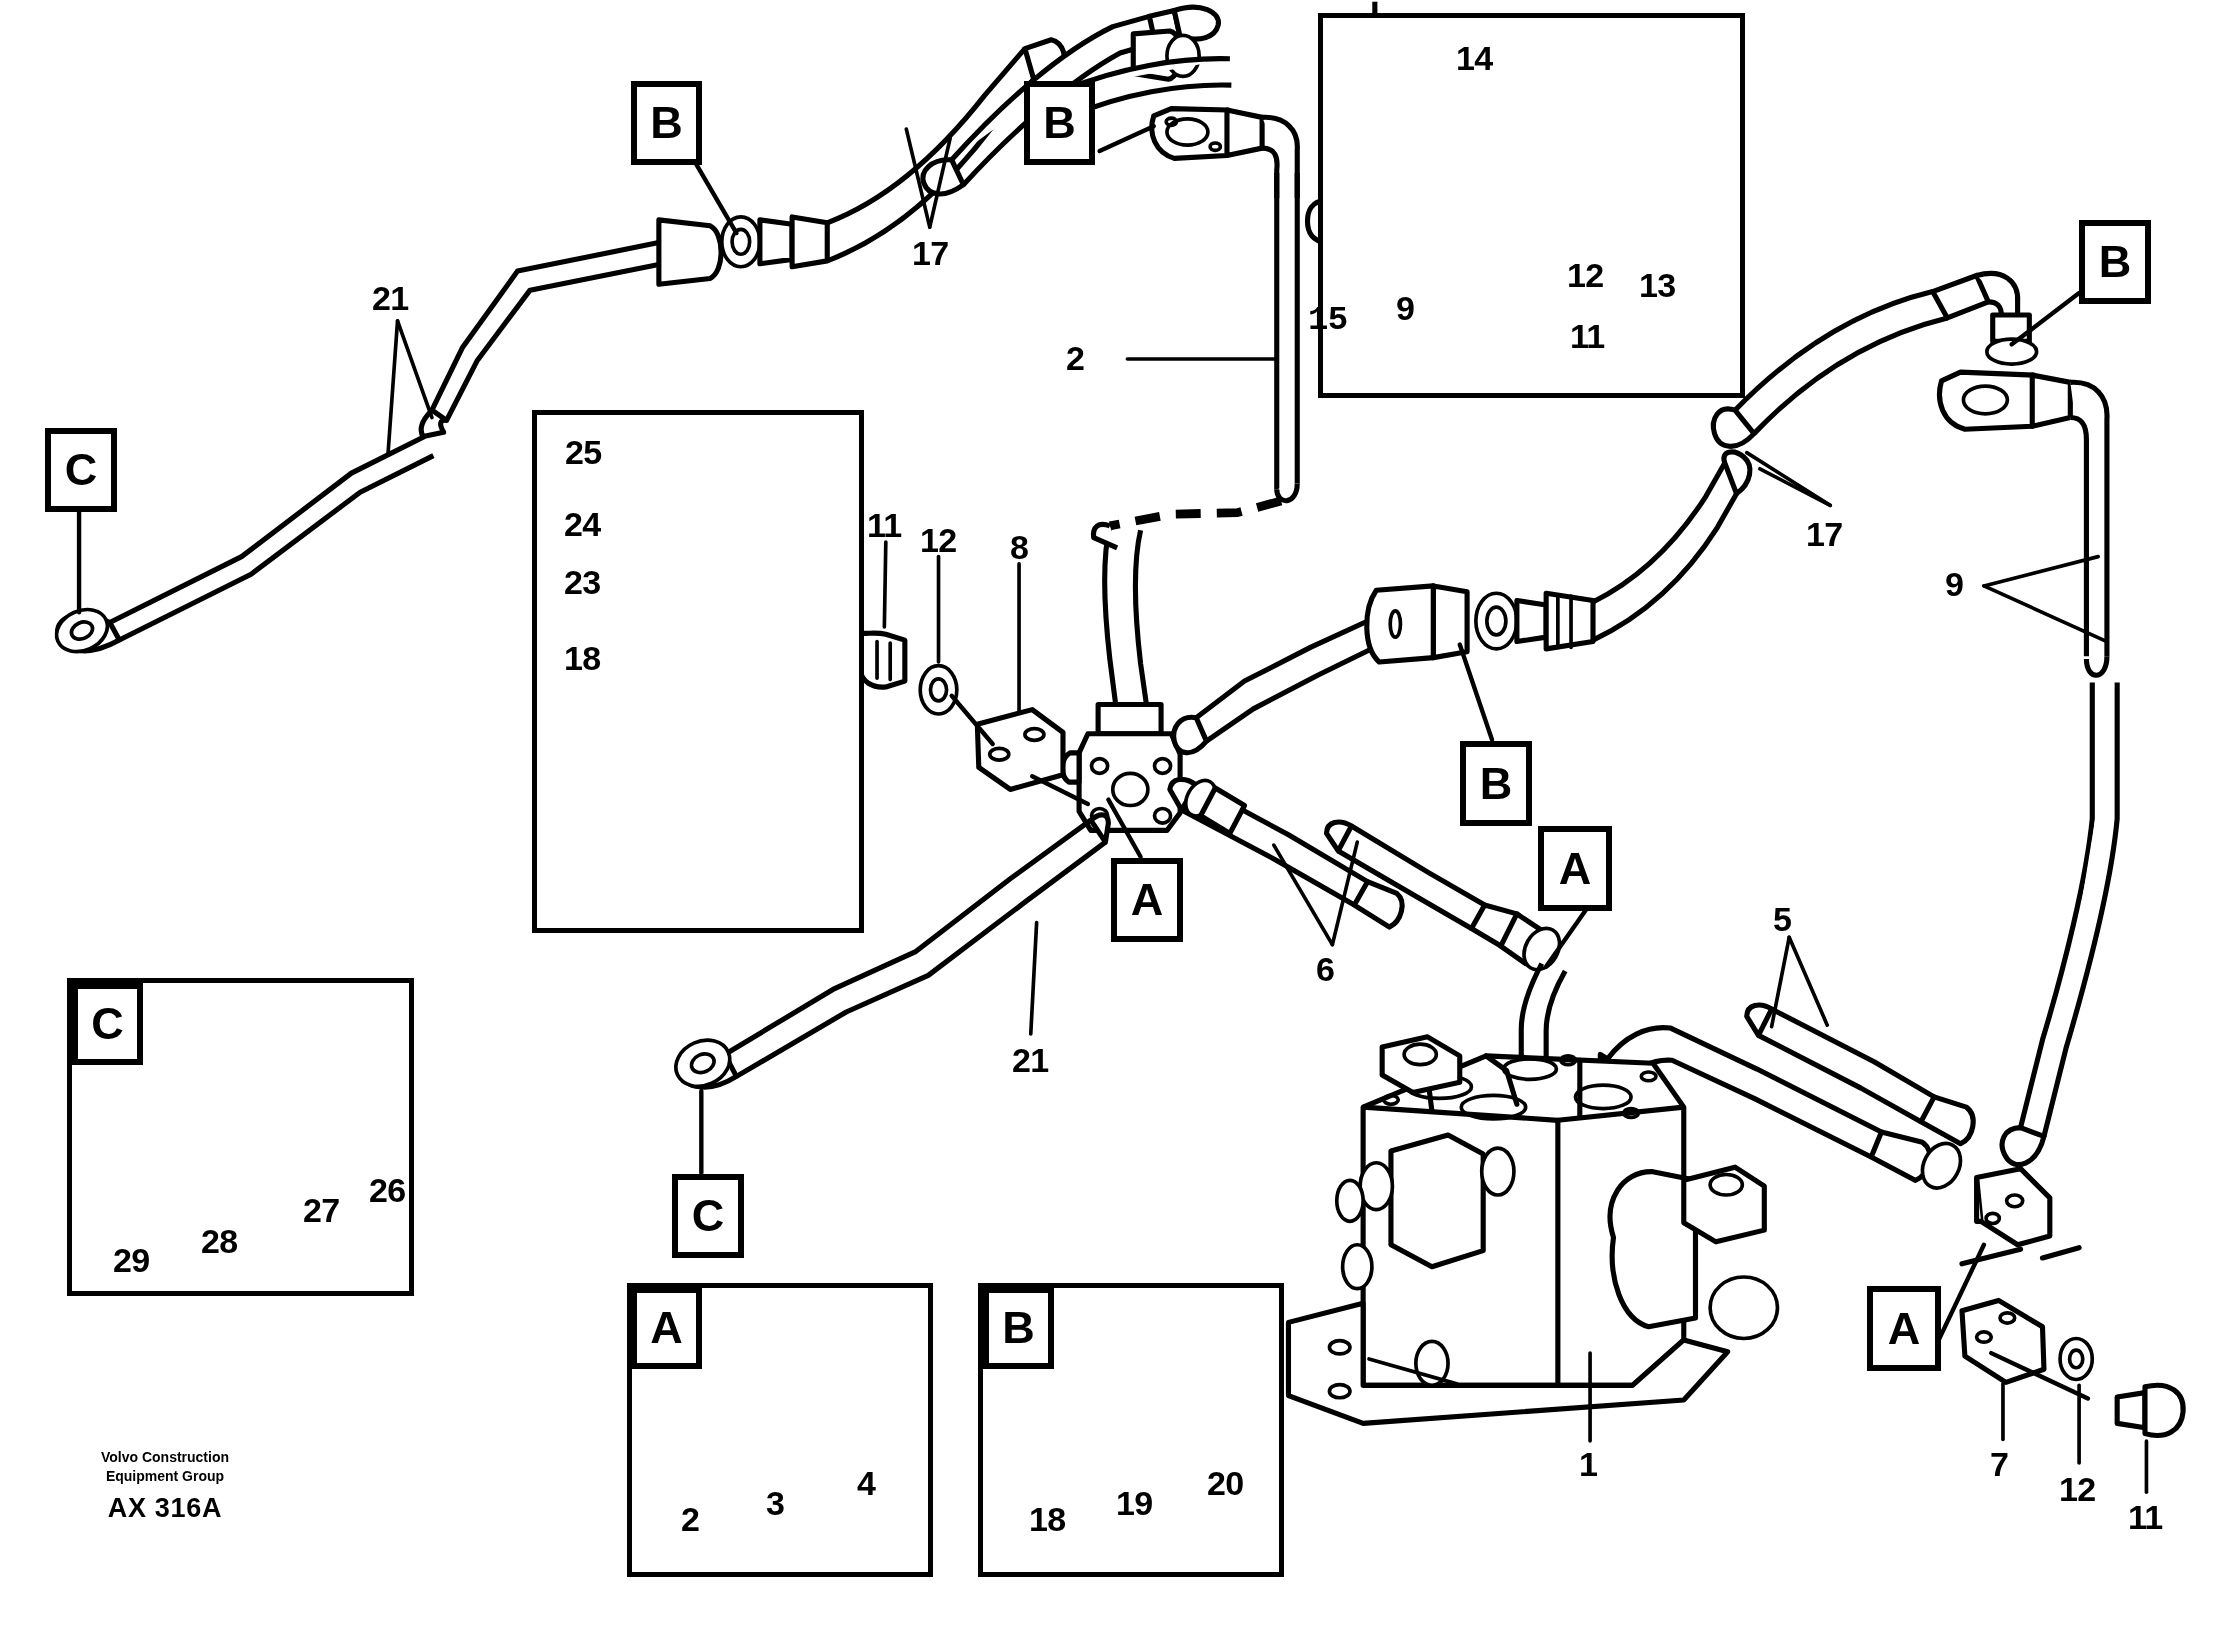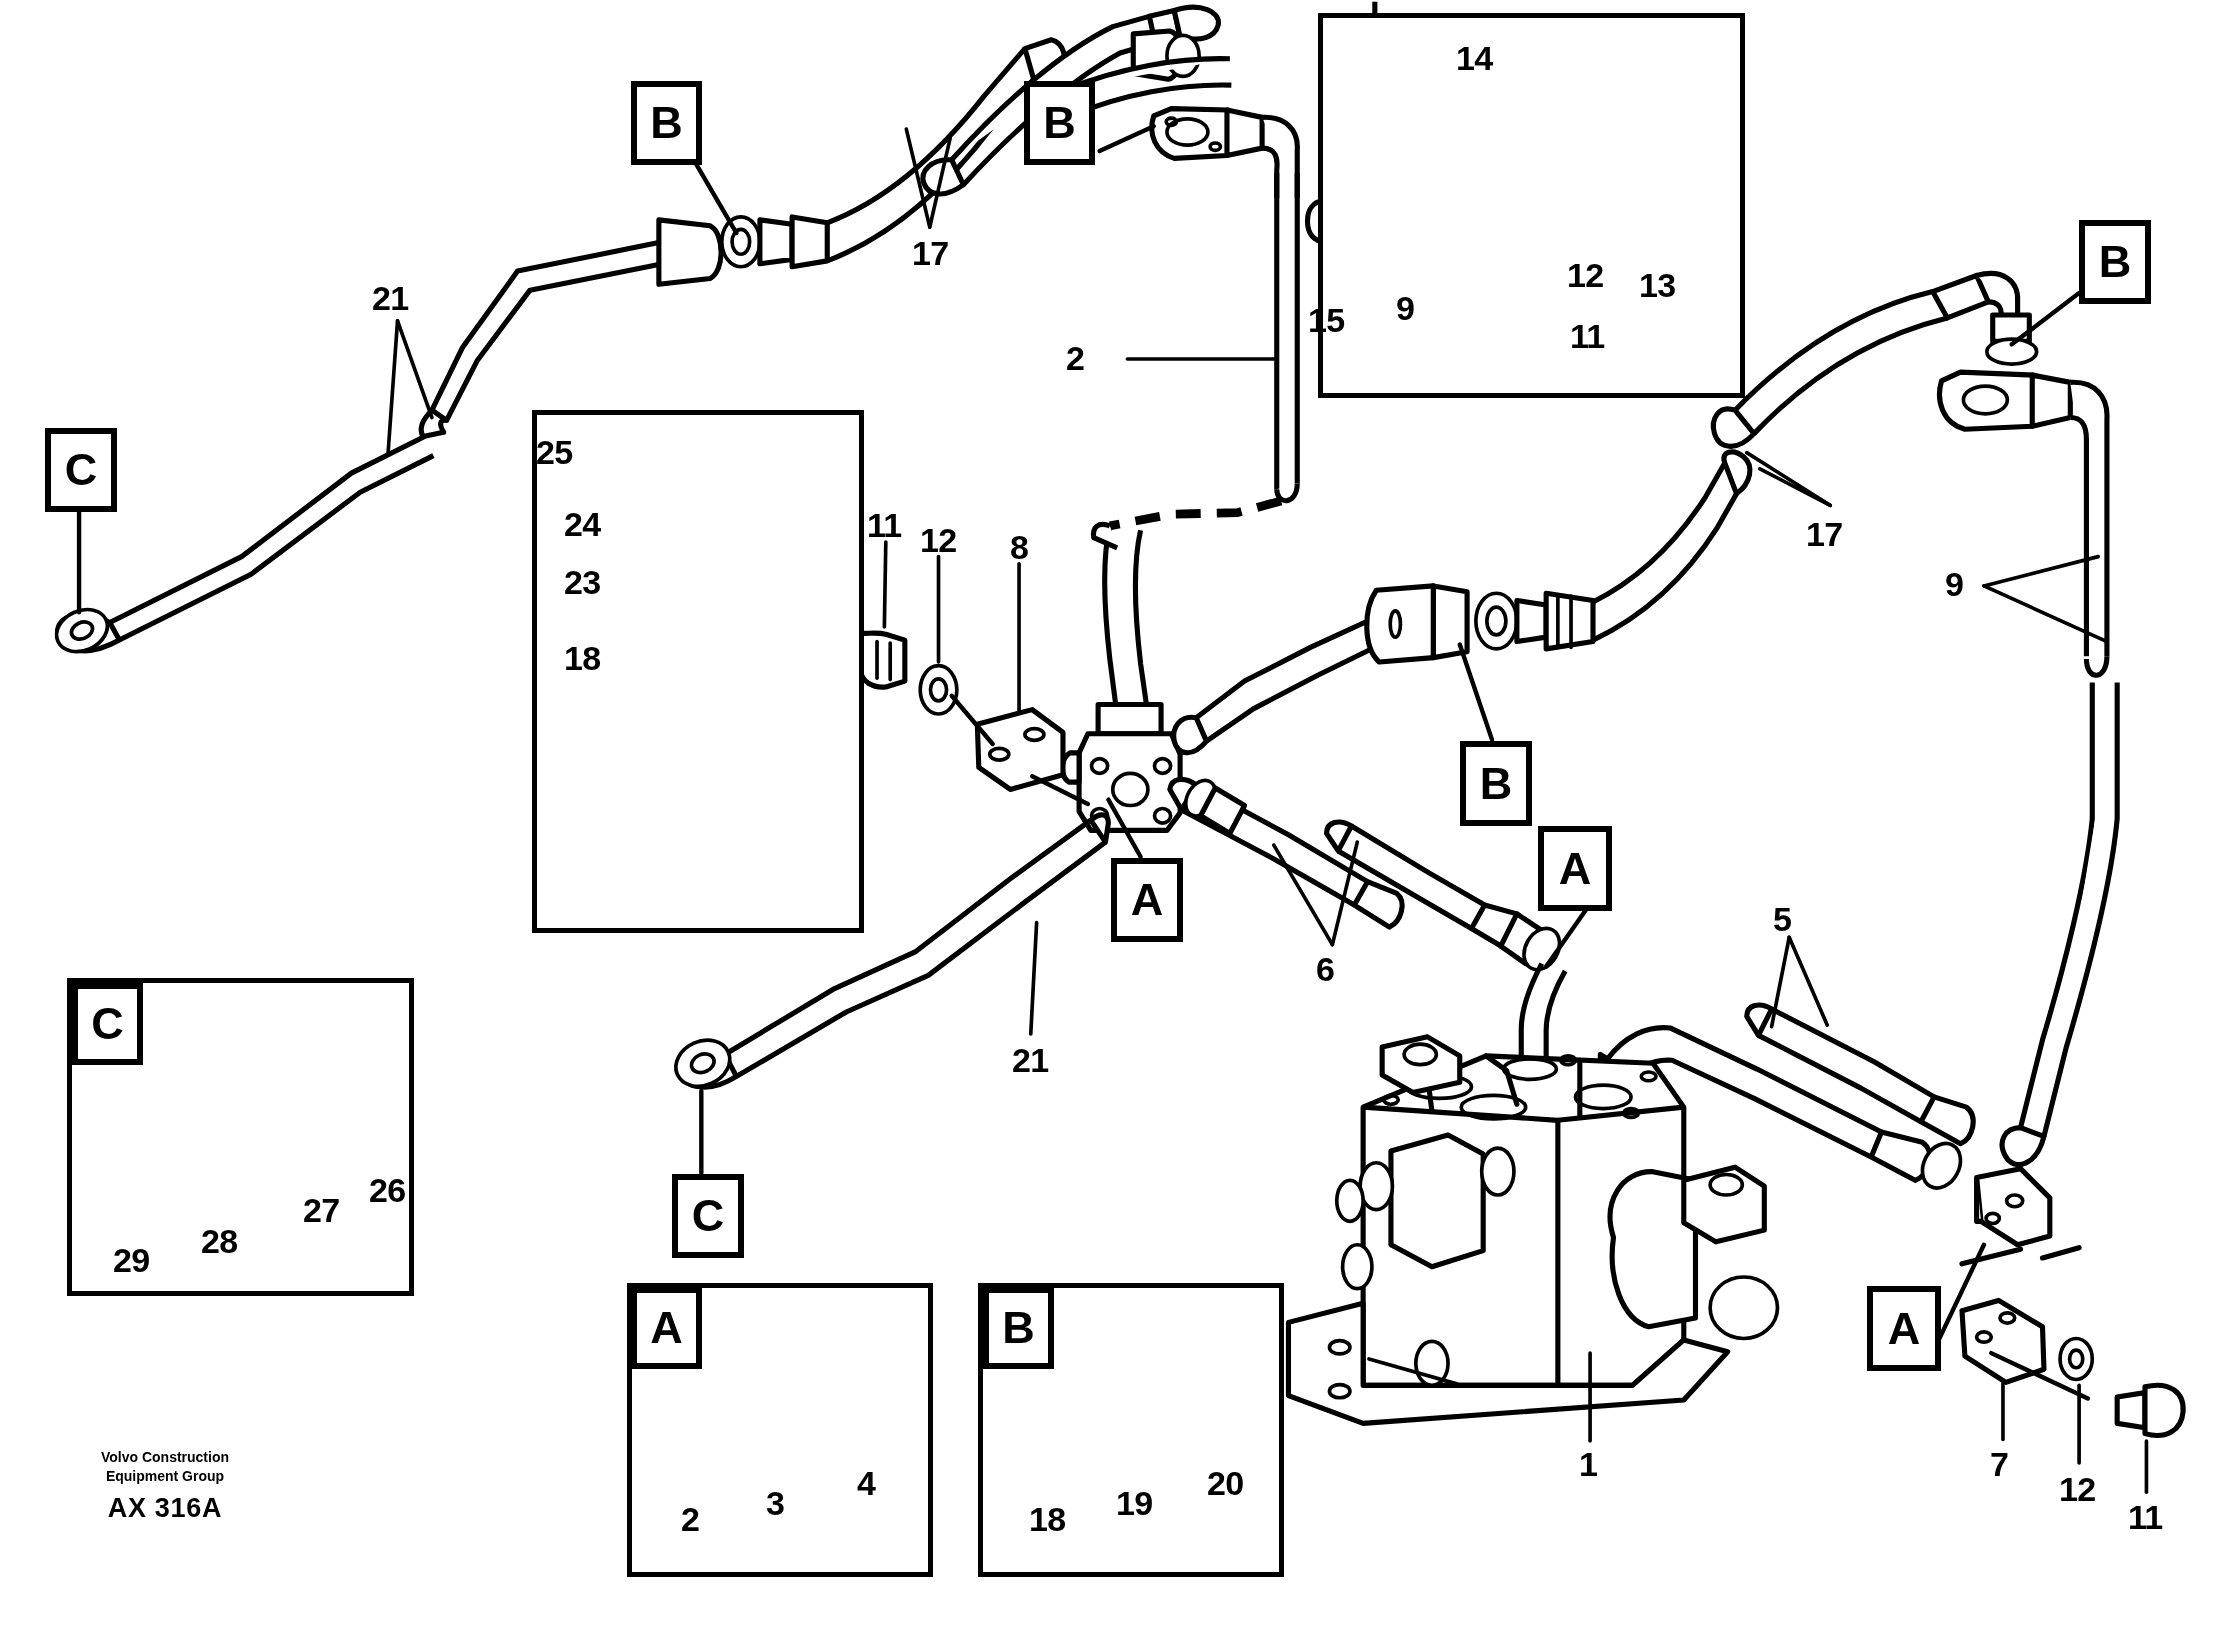--- a/index.html
+++ b/index.html
@@ -505,29 +505,29 @@
   <div class="lbl num" style="left:372px;top:281px;">21</div>
 
   <div class="lbl num" style="left:912px;top:236px;">17</div>
 
   <div class="lbl num" style="left:1456px;top:41px;">14</div>
 
   <div class="lbl num" style="left:1567px;top:258px;">12</div>
 
   <div class="lbl num" style="left:1639px;top:268px;">13</div>
 
-  <div class="lbl num" style="left:1308px;top:303px;">15</div>
+  <div class="lbl num" style="left:1308px;top:303px;font-family:Liberation Mono, monospace;">15</div>
 
   <div class="lbl num" style="left:1396px;top:291px;">9</div>
 
   <div class="lbl num" style="left:1570px;top:319px;">11</div>
 
   <div class="lbl num" style="left:1066px;top:341px;">2</div>
 
-  <div class="lbl num" style="left:536px;top:435px;text-align:center;">25</div>
+  <div class="lbl num" style="left:565px;top:435px;text-align:center;">25</div>
 
   <div class="lbl num" style="left:564px;top:507px;">24</div>
 
   <div class="lbl num" style="left:564px;top:565px;">23</div>
 
   <div class="lbl num" style="left:564px;top:641px;">18</div>
 
   <div class="lbl num" style="left:867px;top:508px;">11</div>
 
   <div class="lbl num" style="left:920px;top:523px;">12</div>

